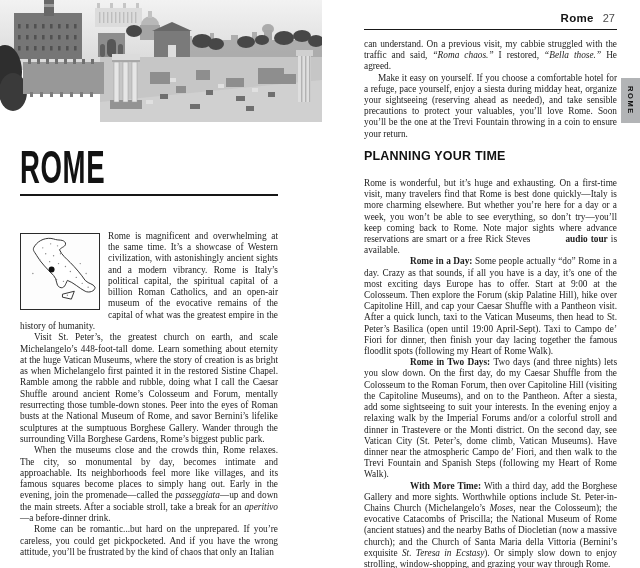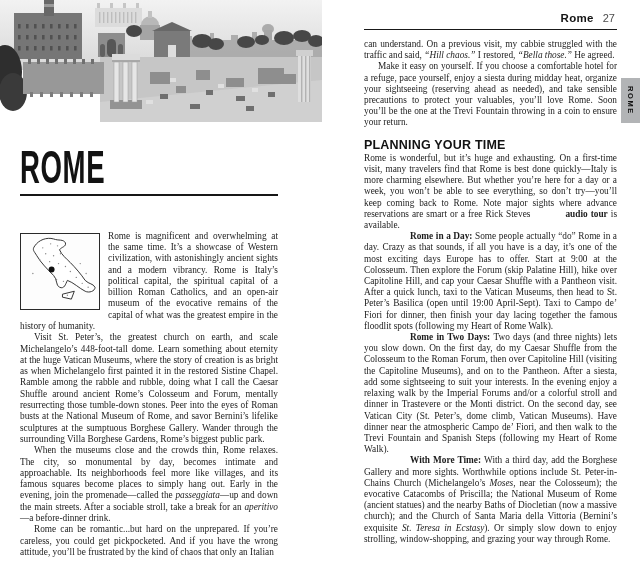--- a/index.html
+++ b/index.html
@@ -24,21 +24,21 @@
   .map-box svg { display:block; width:100%; height:100%; }
   
   .right-col { position:absolute; left:364px; top:8px; width:253px; }
   .running-head { text-align:right; font-family:"Liberation Sans", sans-serif; padding-right:2px; }
   .running-head .chap { font-weight:700; font-size:11.5px; letter-spacing:.3px; color:#141414; }
   .running-head .pagenum { font-weight:400; font-size:11px; color:#4d4d4d; margin-left:9px; }
   .head-rule { border-bottom:1.3px solid #191919; margin-top:3px; }
   .right-body { margin-top:9px; font-size:9.3px; line-height:11.2px; text-align:justify; }
   .section-head { font-family:"Liberation Sans", sans-serif; font-weight:700;
                   font-size:12.5px; letter-spacing:.2px; color:#121212;
-                  margin:11px 0 2px 0; }
+                  margin:11px 0 16px 0; }
   
   p.para { margin:0; }
   p.para.indent { text-indent:14px; }
   p.para i { font-style:italic; }
   p.para b { font-weight:700;margin-left:32px; }
   
   .side-tab { position:absolute; right:0; top:78px; width:19px; height:45px;
               display:flex; align-items:center; justify-content:center; }
   .side-tab span { display:block; transform:rotate(90deg);
                    font-family:"Liberation Sans", sans-serif; font-weight:700;
@@ -226,21 +226,21 @@
     </div>
   </div>
 
   <div class="right-col">
     <div class="running-head">
       <span class="chap">Rome</span><span class="pagenum">27</span>
     </div>
     <div class="head-rule"></div>
     <div class="right-body">
       <div>
-          <p class="para"><span>can understand. On a previous visit, my cabbie struggled with the traffic and said, </span><i>“Hill chaos.”</i><span> I restored, </span><i>“Bella those.”</i><span> He agreed.</span></p>
+          <p class="para"><span>can understand. On a previous visit, my cabbie struggled with the traffic and said, </span><i>“Roma chaos.”</i><span> I restored, </span><i>“Bella those.”</i><span> He agreed.</span></p>
           <p class="para indent"><span>Make it easy on yourself. If you choose a comfortable hotel for a refuge, pace yourself, enjoy a siesta during midday heat, organize your sightseeing (reserving ahead as needed), and take sensible precautions to protect your valuables, you’ll love Rome. Soon you’ll be the one at the Trevi Fountain throwing in a coin to ensure your return.</span></p>
         </div>
       <h2 class="section-head">PLANNING YOUR TIME</h2>
       <div>
           <p class="para"><span>Rome is wonderful, but it’s huge and exhausting. On a first-time visit, many travelers find that Rome is best done quickly—Italy is more charming elsewhere. But whether you’re here for a day or a week, you won’t be able to see everything, so don’t try—you’ll keep coming back to Rome. Note major sights where advance reservations are smart or a free Rick Steves </span><b>audio tour</b><span> is available.</span></p>
           <p class="para indent"><b>Rome in a Day: </b><span>Some people actually “do” Rome in a day. Crazy as that sounds, if all you have is a day, it’s one of the most exciting days Europe has to offer. Start at 9:00 at the Colosseum. Then explore the Forum (skip Palatine Hill), hike over Capitoline Hill, and cap your Caesar Shuffle with a Pantheon visit. After a quick lunch, taxi to the Vatican Museums, then head to St. Peter’s Basilica (open until 19:00 April-Sept). Taxi to Campo de’ Fiori for dinner, then finish your day lacing together the famous floodlit spots (following my Heart of Rome Walk).</span></p>
           <p class="para indent"><b>Rome in Two Days: </b><span>Two days (and three nights) lets you slow down. On the first day, do my Caesar Shuffle from the Colosseum to the Roman Forum, then over Capitoline Hill (visiting the Capitoline Museums), and on to the Pantheon. After a siesta, add some sightseeing to suit your interests. In the evening enjoy a relaxing walk by the Imperial Forums and/or a colorful stroll and dinner in Trastevere or the Monti district. On the second day, see Vatican City (St. Peter’s, dome climb, Vatican Museums). Have dinner near the atmospheric Campo de’ Fiori, and then walk to the Trevi Fountain and Spanish Steps (following my Heart of Rome Walk).</span></p>
           <p class="para indent"><b>With More Time: </b><span>With a third day, add the Borghese Gallery and more sights. Worthwhile options include St. Peter-in-Chains Church (Michelangelo’s </span><i>Moses</i><span>, near the Colosseum); the evocative Catacombs of Priscilla; the National Museum of Rome (ancient statues) and the nearby Baths of Diocletian (now a massive church); and the Church of Santa Maria della Vittoria (Bernini’s exquisite </span><i>St. Teresa in Ecstasy</i><span>). Or simply slow down to enjoy strolling, window-shopping, and grazing your way through Rome.</span></p>
         </div>
     </div>

